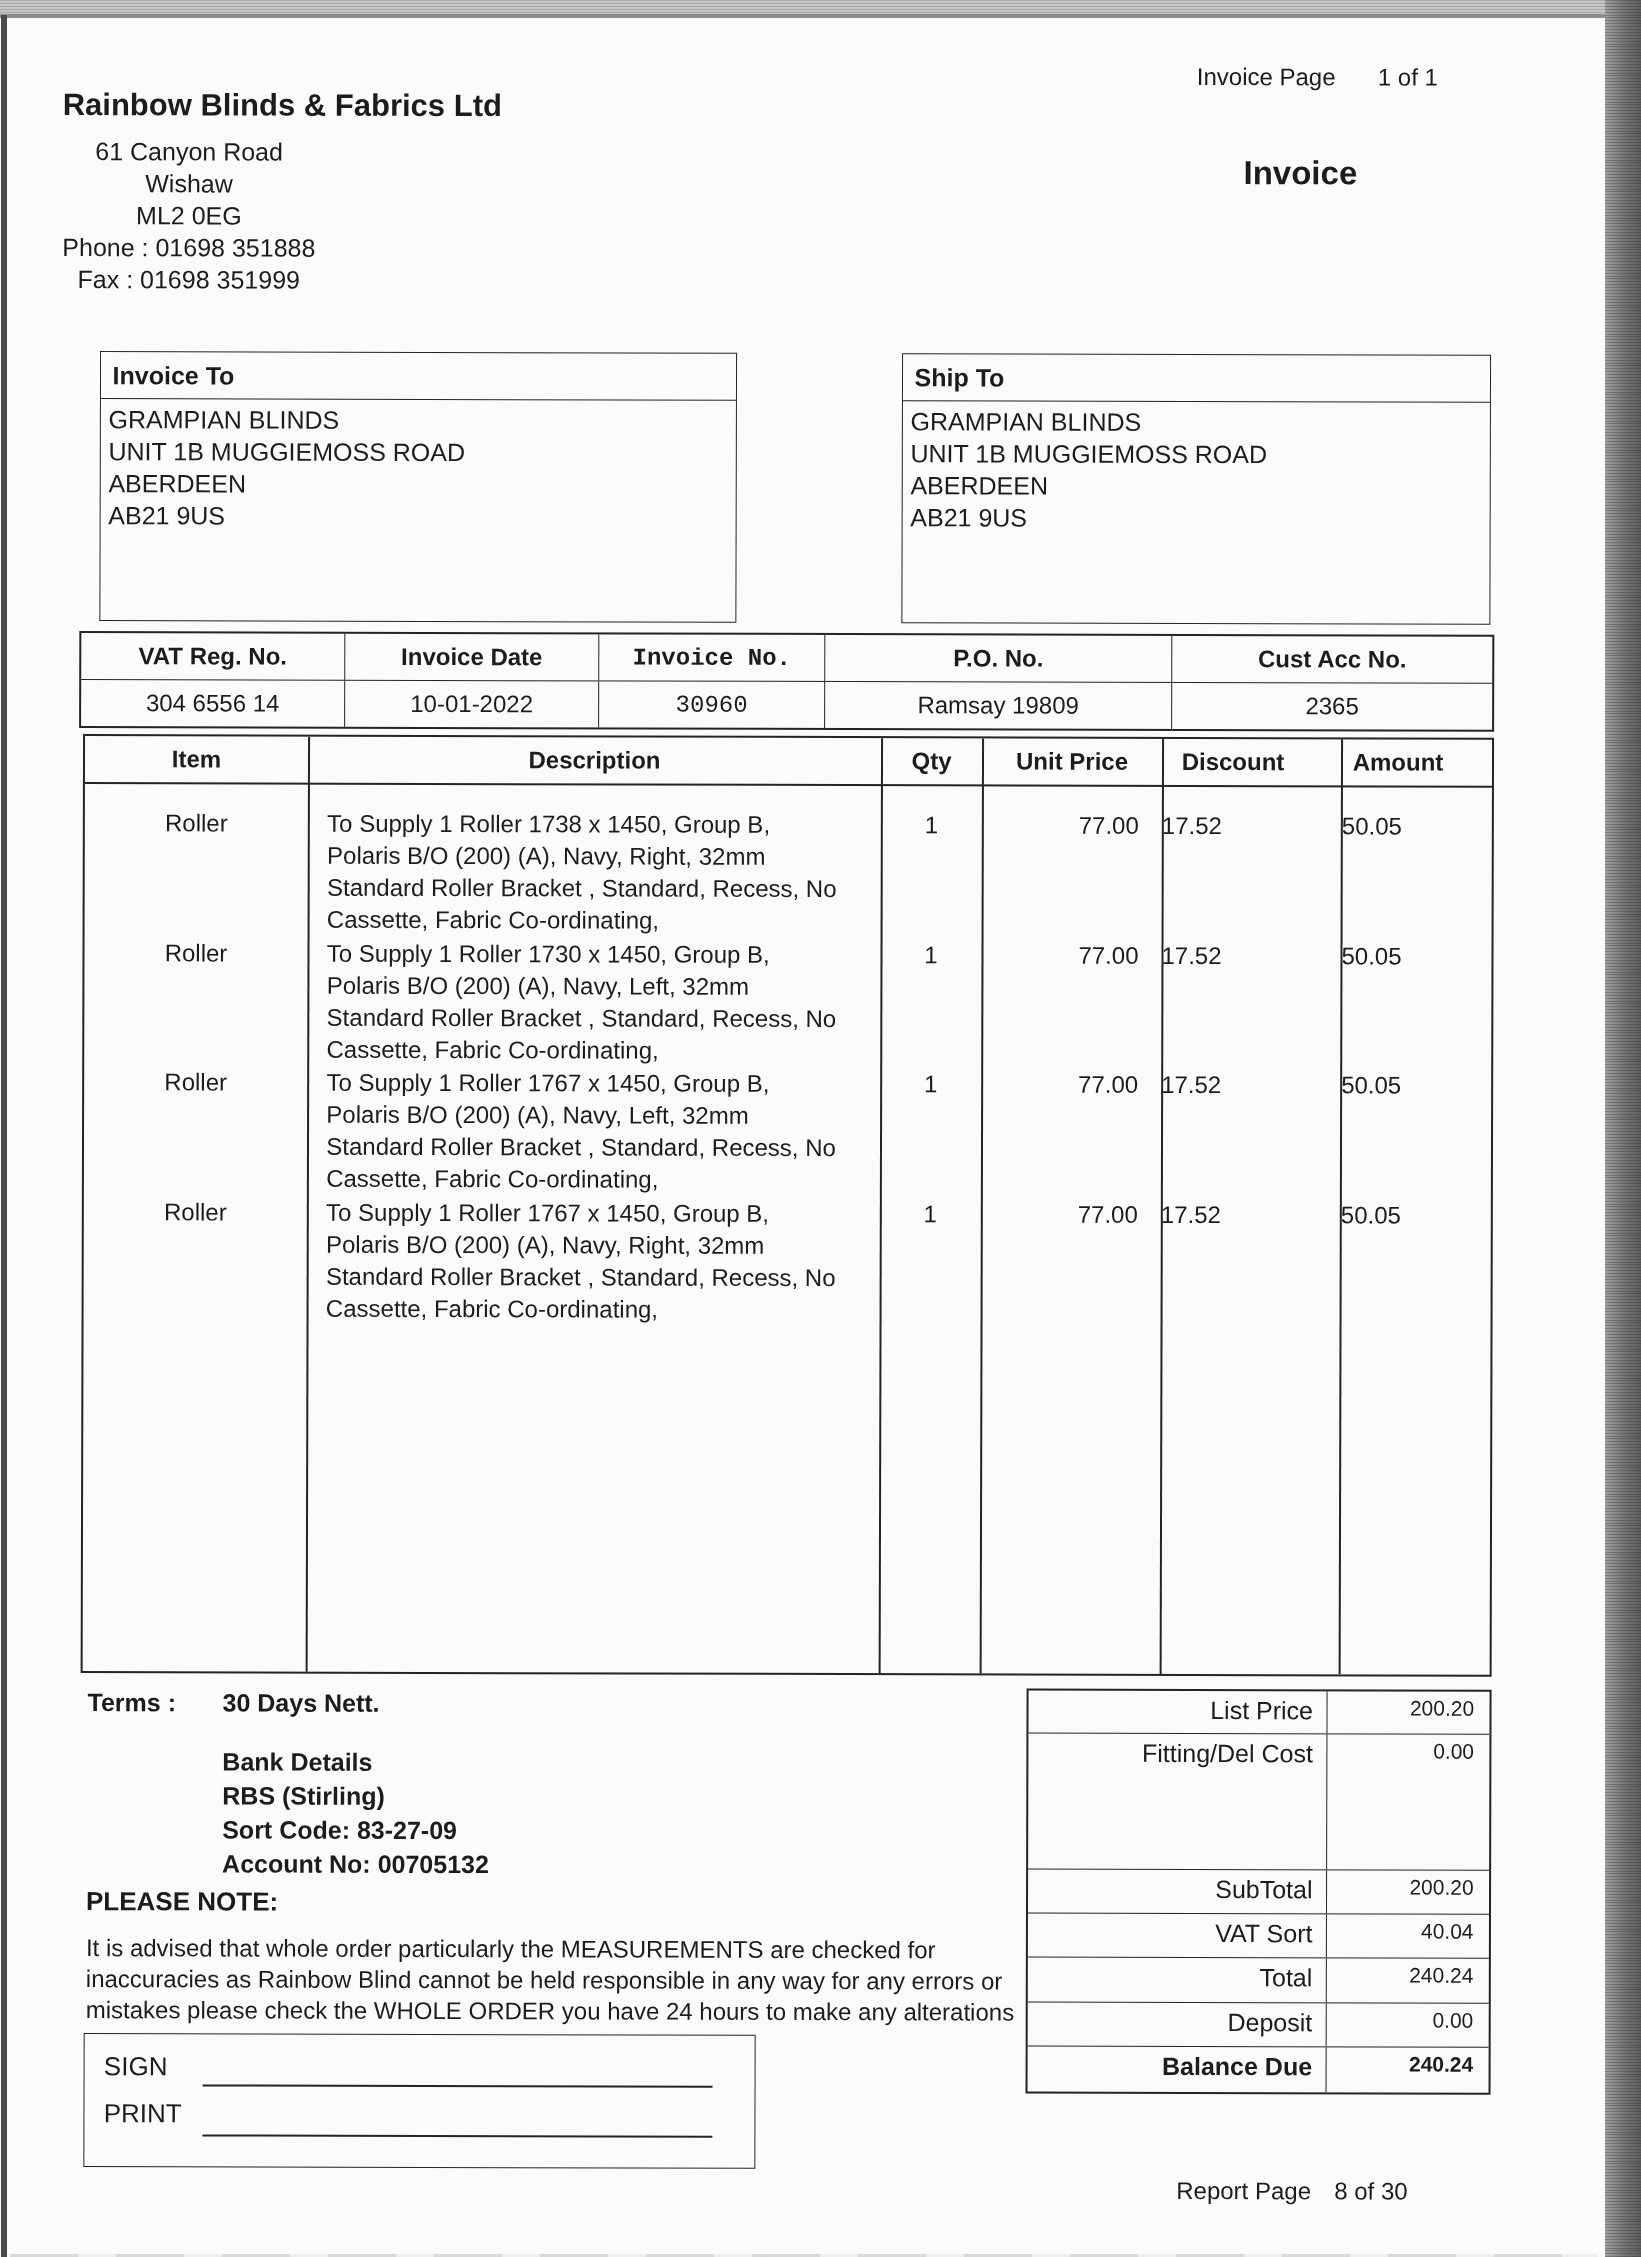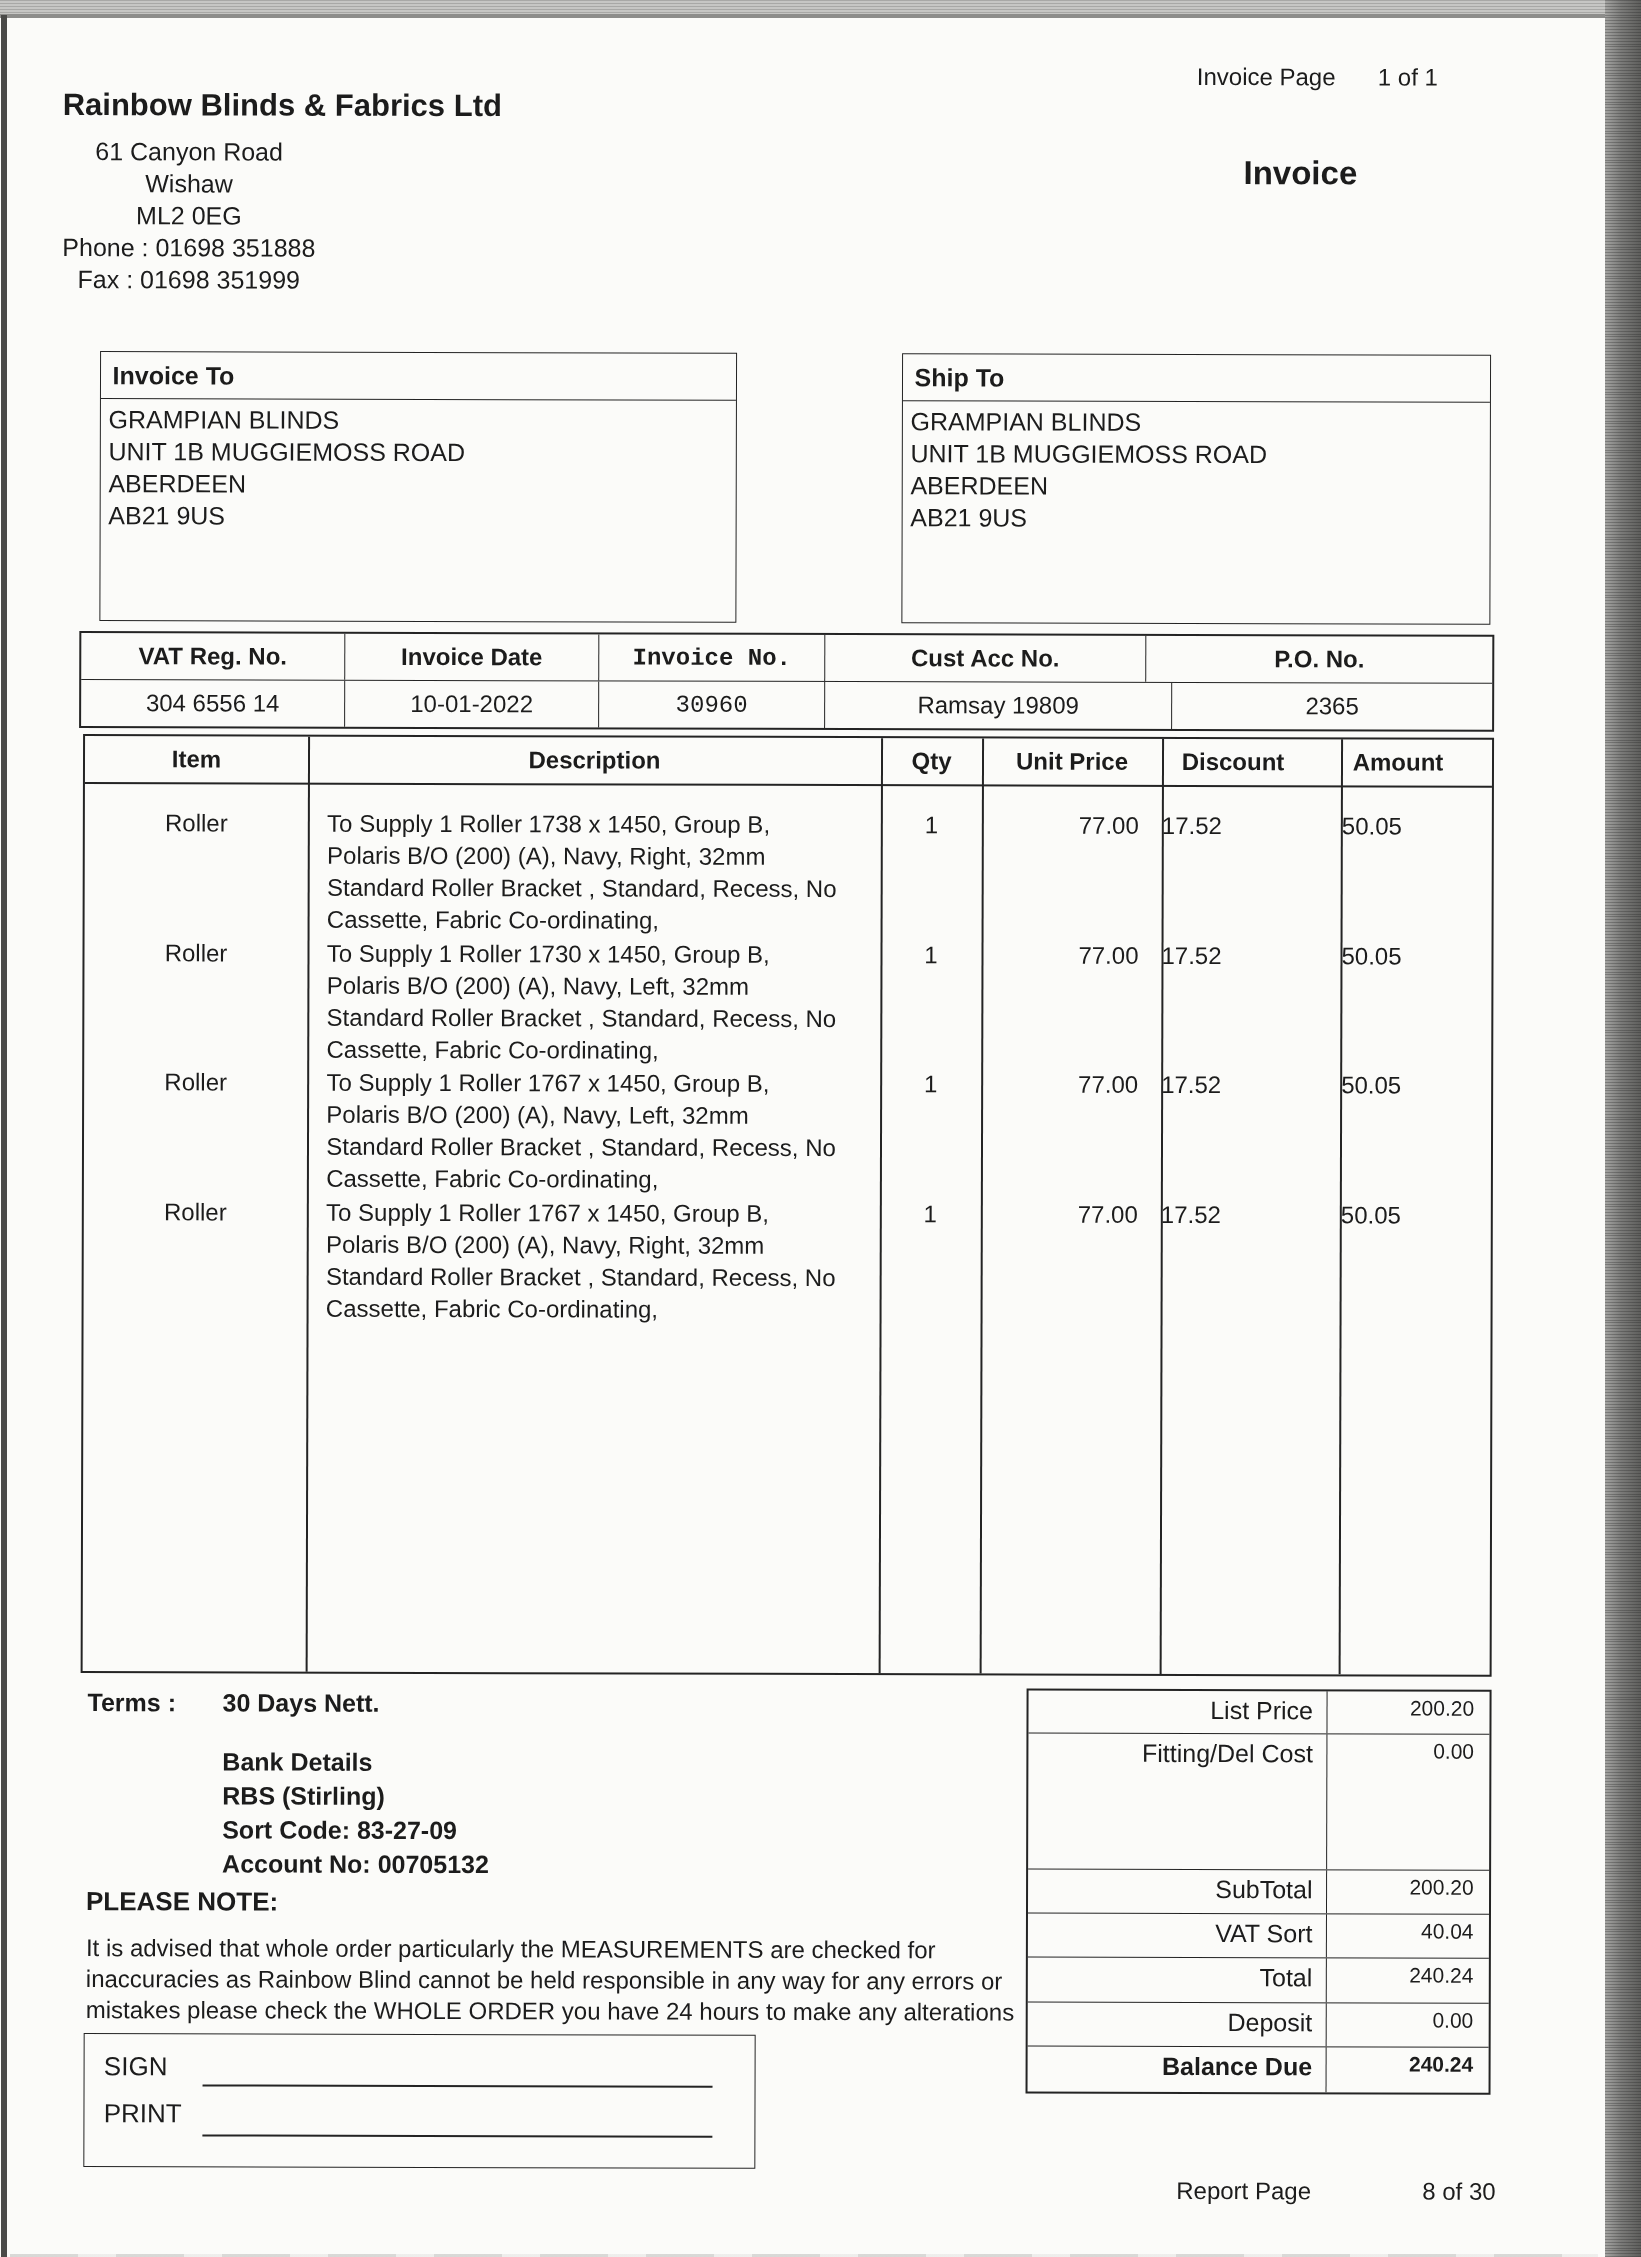--- a/index.html
+++ b/index.html
@@ -96,22 +96,22 @@
 UNIT 1B MUGGIEMOSS ROAD
 ABERDEEN
 AB21 9US</div>
     </div>
 
     <div class="abs meta">
       <div class="meta-row head">
         <div class="meta-cell mc0">VAT Reg. No.</div>
         <div class="meta-cell mc1">Invoice Date</div>
         <div class="meta-cell mc2">Invoice No.</div>
+        <div class="meta-cell mc3">P.O. No.</div>
         <div class="meta-cell mc4">Cust Acc No.</div>
-        <div class="meta-cell mc3">P.O. No.</div>
       </div>
       <div class="meta-row">
         <div class="meta-cell mc0">304 6556 14</div>
         <div class="meta-cell mc1">10-01-2022</div>
         <div class="meta-cell mc2">30960</div>
         <div class="meta-cell mc3">Ramsay 19809</div>
         <div class="meta-cell mc4">2365</div>
       </div>
     </div>
 
@@ -225,19 +225,19 @@
     </div>
 
     <div class="abs sign-box">
       <div class="abs" style="left:19.3px;top:17.4px;font-size:26px;">SIGN</div>
       <div class="sig-line" style="top:50px;"></div>
       <div class="abs" style="left:19.3px;top:64px;font-size:26px;">PRINT</div>
       <div class="sig-line" style="top:100px;"></div>
     </div>
 
     <div class="abs t25" style="left:1182px;top:2174px;">Report Page</div>
-    <div class="abs t25" style="left:1428px;top:2174px;">8 of 30</div>
+    <div class="abs t25" style="left:1340px;top:2174px;">8 of 30</div>
 
   </div>
 
   <div class="abs right-strip"></div>
 </div>
 
 
 </body></html>

